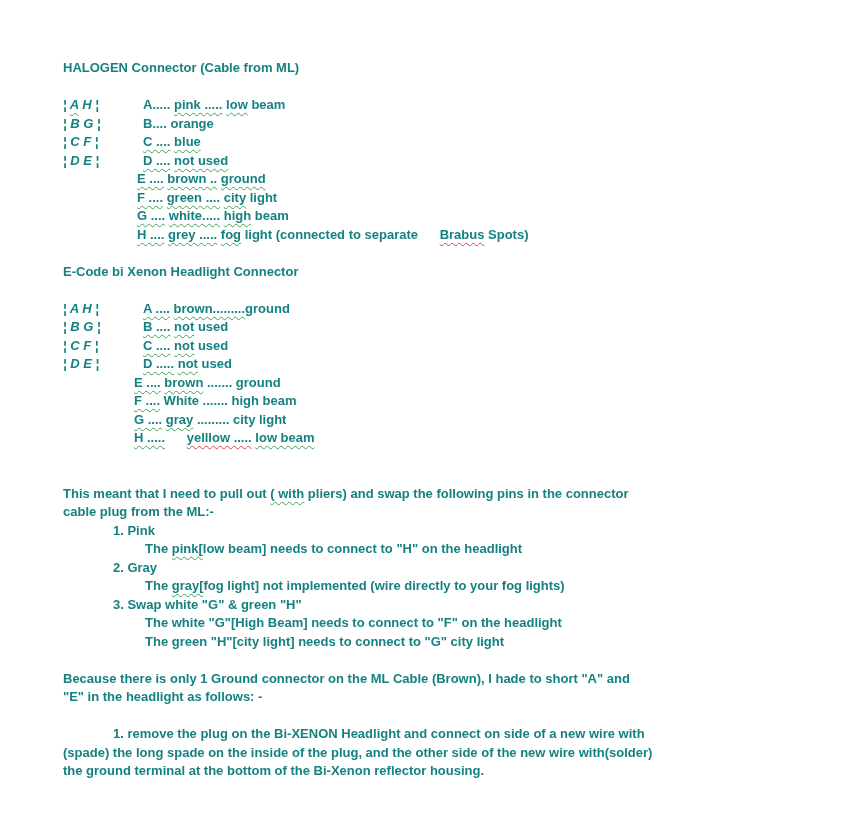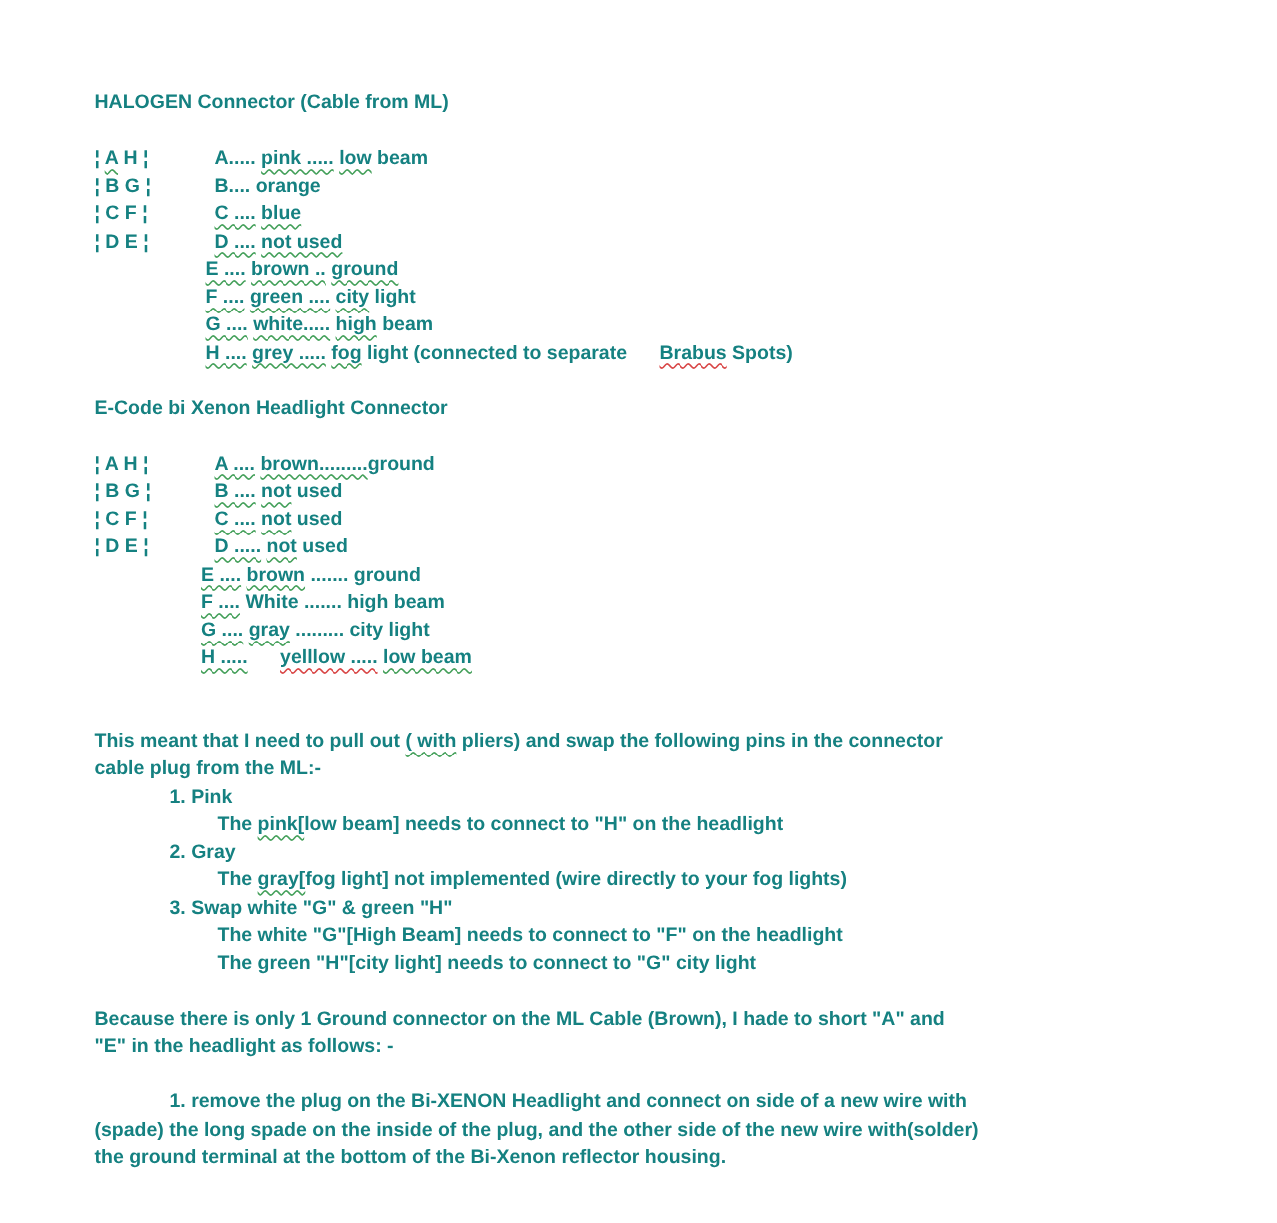--- a/index.html
+++ b/index.html
@@ -20,20 +20,21 @@
     font-weight: bold;
     line-height: 18.5px;
     white-space: pre-wrap;
   }
   .line {
     min-height: 18.5px;
   }
   .box {
     display: inline-block;
     width: 80px;
+    font-style: italic;
   }
   .sq-g {
     text-decoration: underline;
     text-decoration-style: wavy;
     text-decoration-color: var(--grammar-color, #44a05a);
     text-decoration-thickness: 1px;
     text-underline-offset: 3px;
   }
   .sq-s {
     text-decoration: underline;

